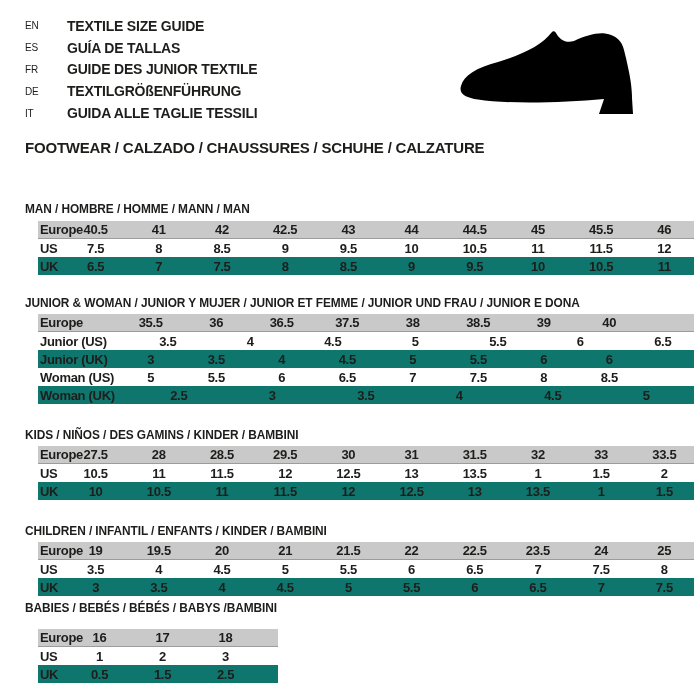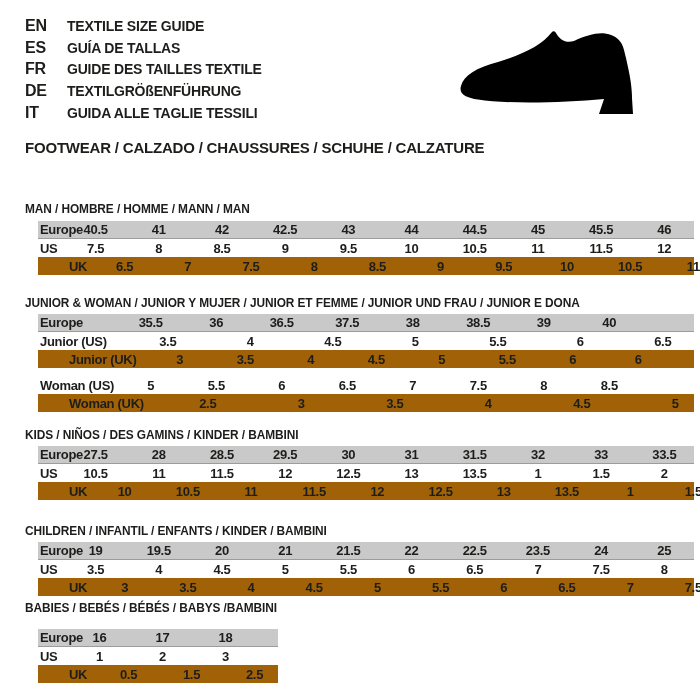--- a/index.html
+++ b/index.html
@@ -2,57 +2,57 @@
 <html><head>
 <meta charset="utf-8">
 <style>
   html,body{margin:0;padding:0;background:#fff;}
   .page{position:relative;width:700px;height:700px;background:#fff;overflow:hidden;
         font-family:"Liberation Sans",sans-serif;color:#1d1d1b;}
 
   
   .lang-block{position:absolute;left:25px;top:15px;}
   .lang-row{display:flex;height:21.8px;align-items:center;}
-  .lang-code{width:42px;font-size:16px;font-weight:bold;letter-spacing:-0.2px;}
+  .lang-code{width:42px;font-size:10px;font-weight:normal;letter-spacing:-0.2px;}
   .lang-title{font-size:14px;font-weight:bold;letter-spacing:-0.2px;white-space:nowrap;}
 
   .category-line{position:absolute;left:25px;top:139px;font-size:15px;font-weight:bold;
                  letter-spacing:-0.2px;white-space:nowrap;}
 
   .shoe-wrap{position:absolute;left:455px;top:28px;width:212px;height:90px;}
 
   .section-title{position:absolute;left:25px;font-size:13.5px;font-weight:bold;
                  white-space:nowrap;transform:scaleX(0.88);transform-origin:0 50%;
                  letter-spacing:-0.1px;}
 
   .size-table{position:absolute;left:38px;}
   .t-row{display:grid;align-items:center;height:18px;box-sizing:border-box;}
   .t-row.hdr{background:#c9c9c9;border-bottom:1px solid #9c9c9c;}
-  .t-row.alt{background:#a16207;padding-left:29px;}
+  .t-row.alt{background:#0f766e;}
   .row-label{font-size:13px;font-weight:bold;padding-left:2px;white-space:nowrap;
              letter-spacing:-0.3px;}
   .cell{font-size:13px;font-weight:bold;text-align:center;letter-spacing:-0.3px;}
 </style>
 </head>
 <body>
 
 <div class="page">
 
   <div class="lang-block">
     <div class="lang-row">
       <span class="lang-code">EN</span>
       <span class="lang-title">TEXTILE SIZE GUIDE</span>
     </div>
     <div class="lang-row">
       <span class="lang-code">ES</span>
       <span class="lang-title">GUÍA DE TALLAS</span>
     </div>
     <div class="lang-row">
       <span class="lang-code">FR</span>
-      <span class="lang-title">GUIDE DES TAILLES TEXTILE</span>
+      <span class="lang-title">GUIDE DES JUNIOR TEXTILE</span>
     </div>
     <div class="lang-row">
       <span class="lang-code">DE</span>
       <span class="lang-title">TEXTILGRÖßENFÜHRUNG</span>
     </div>
     <div class="lang-row">
       <span class="lang-code">IT</span>
       <span class="lang-title">GUIDA ALLE TAGLIE TESSILI</span>
     </div>
   </div>
@@ -149,21 +149,21 @@
           <div class="row-label">Junior (UK)</div>
           <div class="cell">3</div>
           <div class="cell">3.5</div>
           <div class="cell">4</div>
           <div class="cell">4.5</div>
           <div class="cell">5</div>
           <div class="cell">5.5</div>
           <div class="cell">6</div>
           <div class="cell">6</div>
         </div>
-        <div class="t-row" style="grid-template-columns: 80px repeat(8, 65.5px) 1fr; margin-top: 8px;">
+        <div class="t-row" style="grid-template-columns: 80px repeat(8, 65.5px) 1fr;">
           <div class="row-label">Woman (US)</div>
           <div class="cell">5</div>
           <div class="cell">5.5</div>
           <div class="cell">6</div>
           <div class="cell">6.5</div>
           <div class="cell">7</div>
           <div class="cell">7.5</div>
           <div class="cell">8</div>
           <div class="cell">8.5</div>
         </div>

